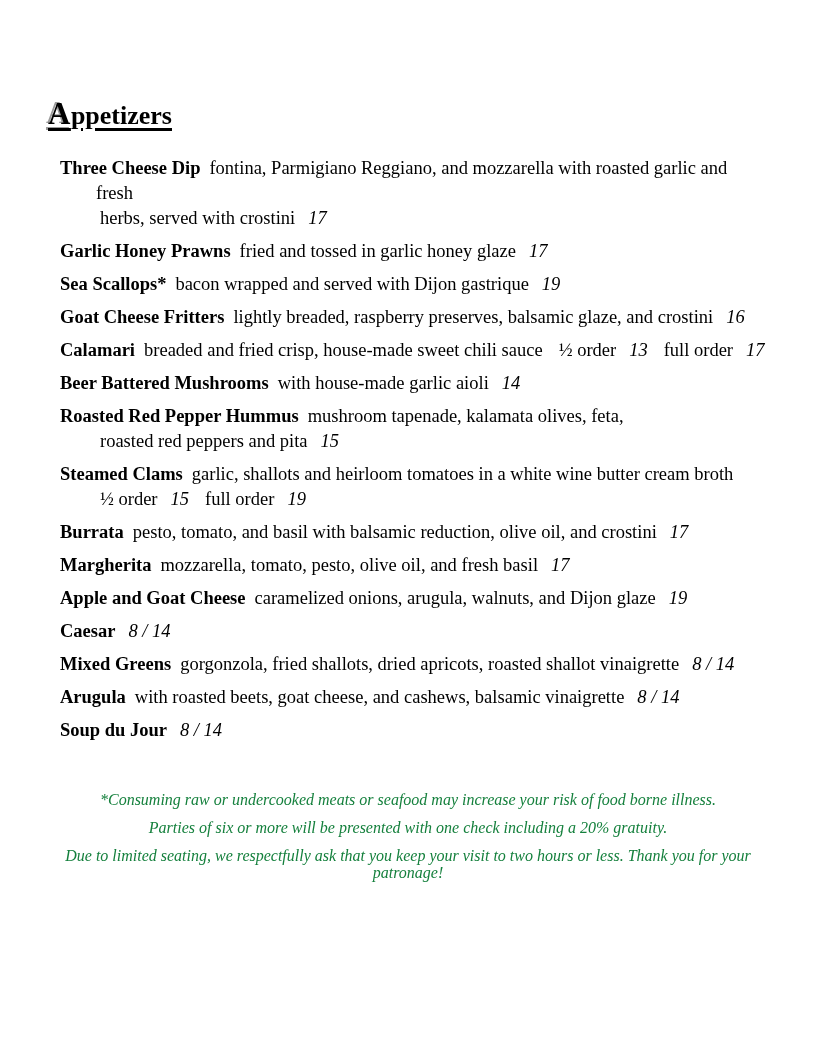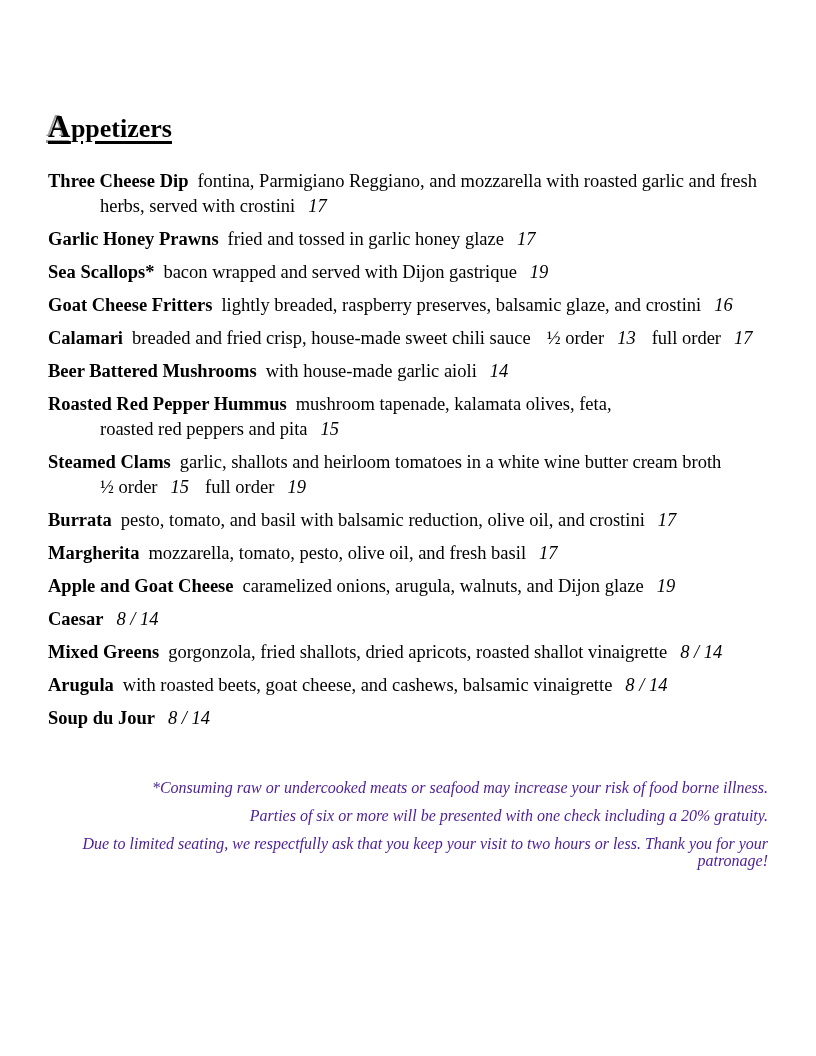--- a/index.html
+++ b/index.html
@@ -10,21 +10,21 @@
     padding:76px 48px 0 48px;
     background:#fff;
     color:#000;
     font-family:"Liberation Serif","DejaVu Serif",serif;
     overflow:hidden;
   }
   h2.sec{
     font-size:26px;
     font-weight:700;
     line-height:1.2;
-    margin:32px 0 24px 0;
+    margin:19px 0 24px 0;
   }
   .sec-underline{
     text-decoration:underline;
     text-decoration-thickness:2.5px;
     text-underline-offset:4px;
   }
   .sec-initial{
     font-size:31px;
     letter-spacing:.5px;
     text-shadow:-2px -1px 0 #9b9b9b;
@@ -36,29 +36,29 @@
     margin-left:34px;
     text-decoration:none;
   }
   .item{
     font-size:18.5px;
     line-height:25px;
     margin:0 0 8px 0;
     padding-left:48px;
     text-indent:-48px;
   }
-  .seg-name{font-weight:700;}
+  .seg-name{font-weight:700;margin-left:12px;}
   .seg-desc{margin-left:9px;}
   .seg-label{margin-left:16px;text-align:right;}
   .seg-price{font-style:italic;margin-left:13px;}
   .cont{margin-left:4px;}
   .menu-footer{
     margin-top:48px;
-    text-align:right;
-    color:#4c1d95;
+    text-align:center;
+    color:#15803d;
     font-style:italic;
     font-size:16px;
   }
   .menu-footer p{margin:0 0 11px 0;line-height:17px;}
 </style>
 </head>
 <body>
 
 <main class="page">
   <div id="sections">

